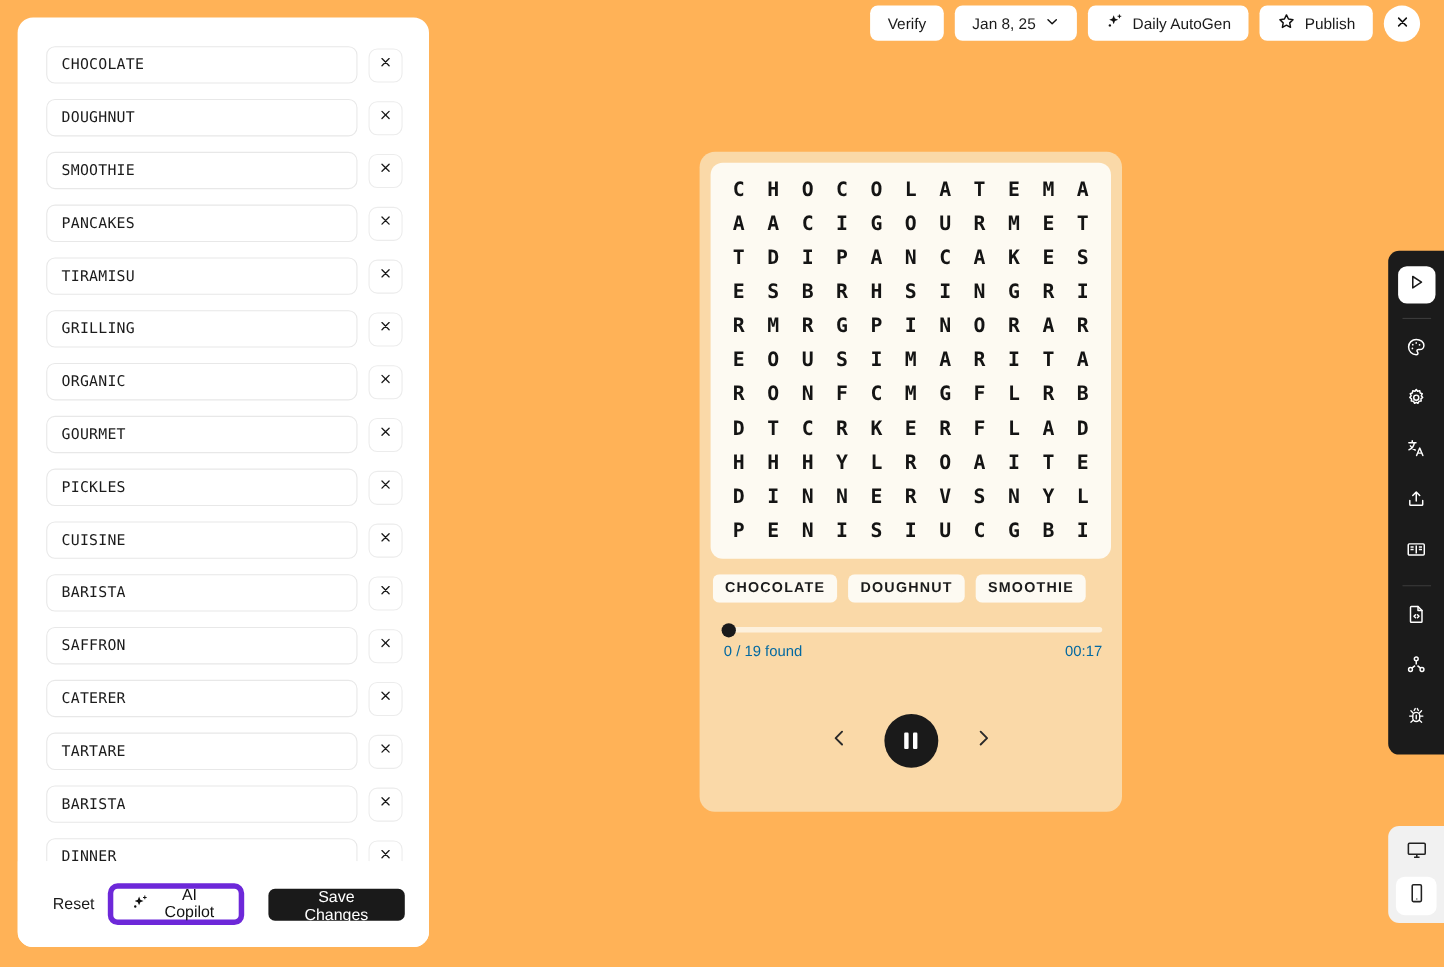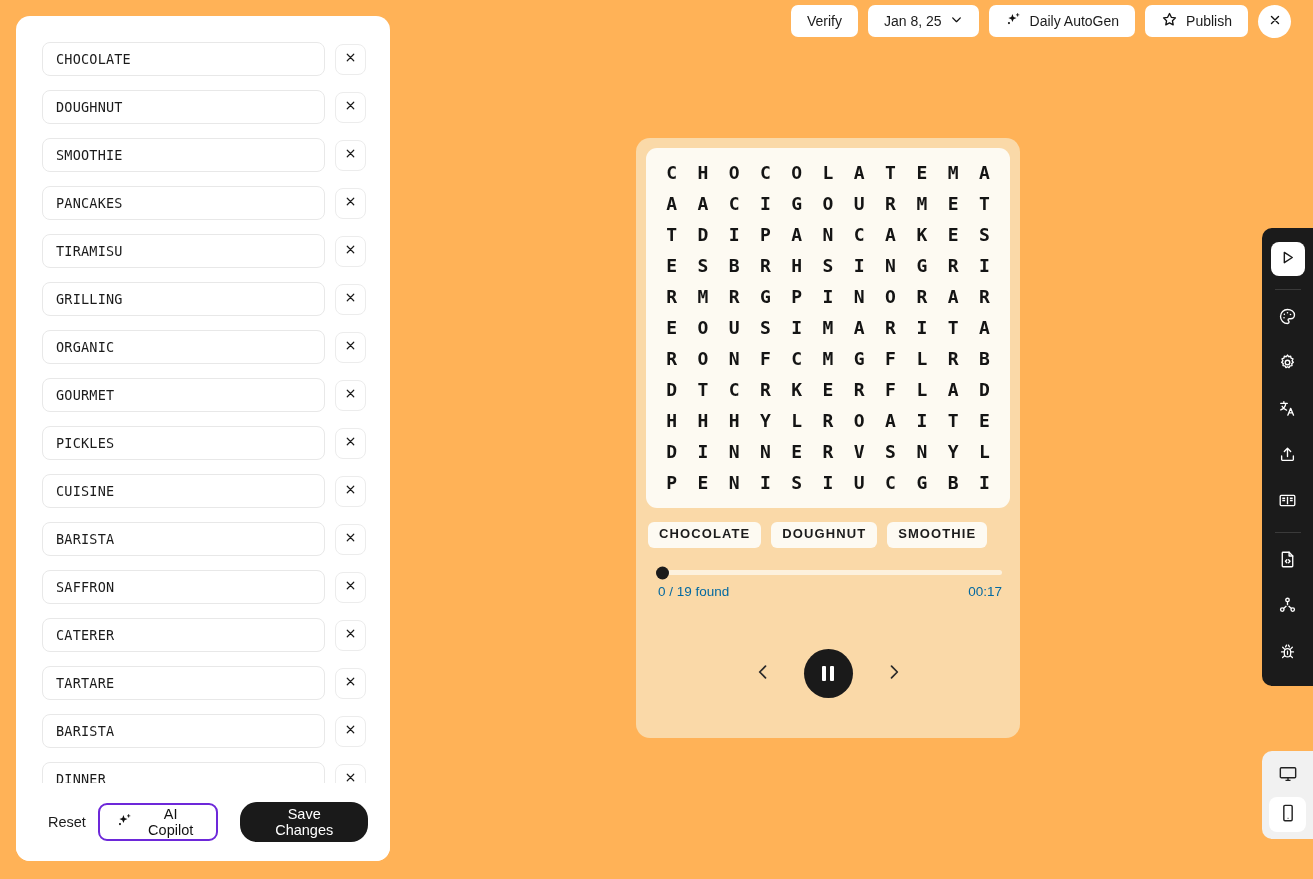--- a/index.html
+++ b/index.html
@@ -64,28 +64,28 @@
   }
   .btn-reset {
     font-size: 14.5px; color: #1b1b1b;
     cursor: pointer; background: none; border: none;
     font-family: "Liberation Sans", sans-serif;
     margin-right: auto;
   }
   .btn-copilot {
     display: flex; align-items: center; gap: 8px;
     height: 38px; padding: 0 16px;
-    border: 2px solid #6d28d9; border-radius: 9px;
+    border: 5px solid #6d28d9; border-radius: 9px;
     background: #fff; font-size: 14.5px; color: #111;
     cursor: pointer; margin-right: 10px;
     font-family: "Liberation Sans", sans-serif;
   }
   .btn-save {
-    height: 40px; padding: 0 18px;
-    border: none; border-radius: 17px;
+    height: 29px; padding: 0 18px;
+    border: none; border-radius: 6px;
     background: #1a1a1a; color: #fff;
     font-size: 14.5px; cursor: pointer;
     font-family: "Liberation Sans", sans-serif;
   }
 
   
   .toolbar {
     position: absolute; right: 22px; top: 5px;
     display: flex; align-items: flex-start; gap: 10px;
   }

